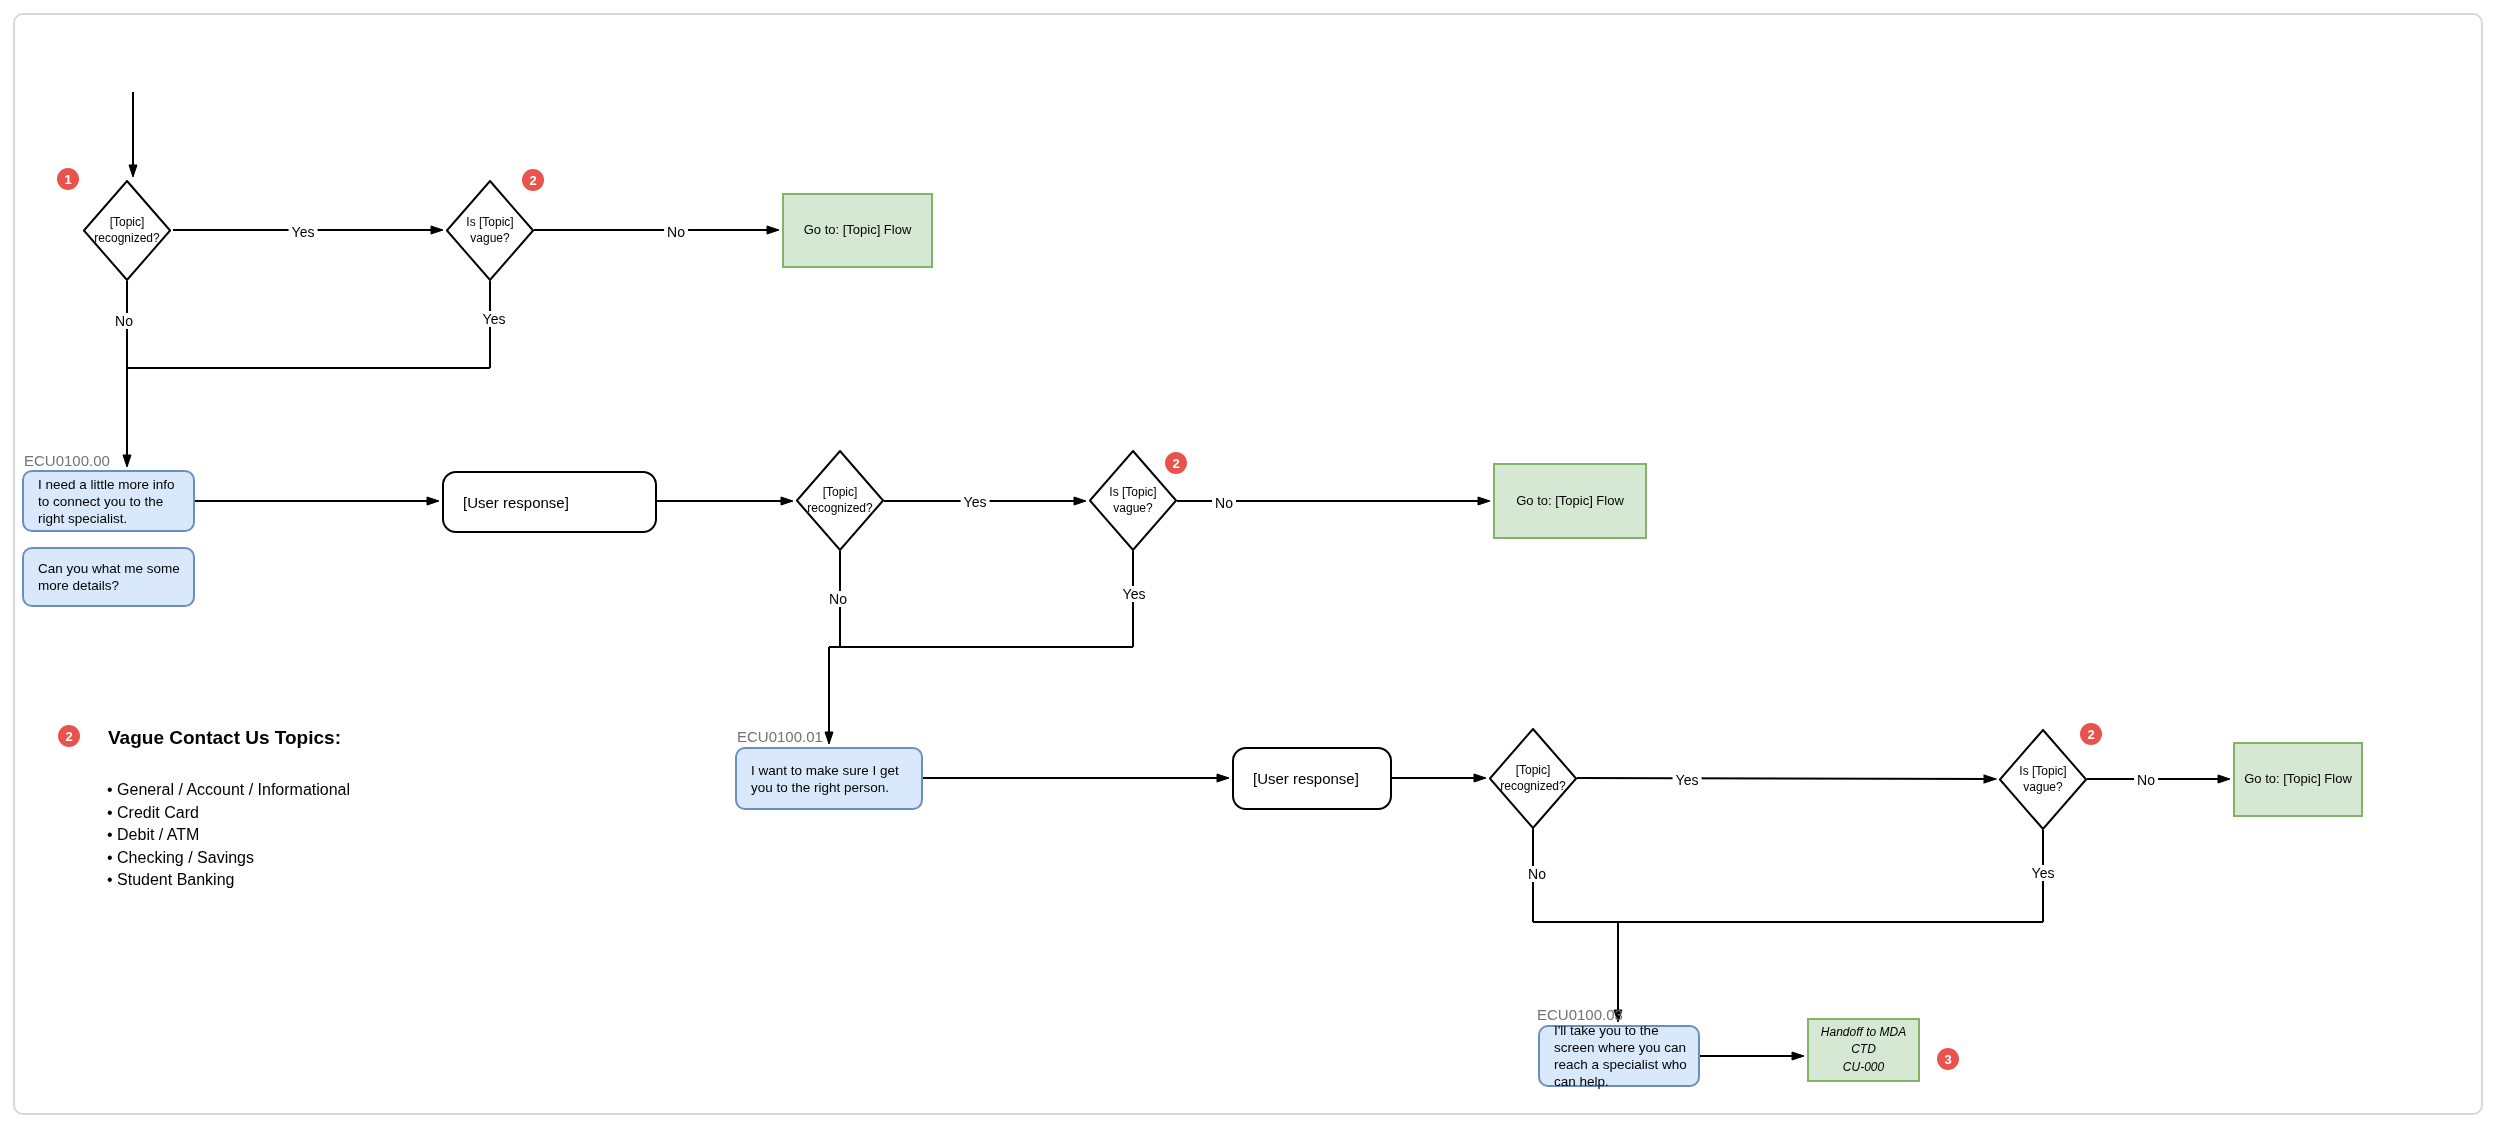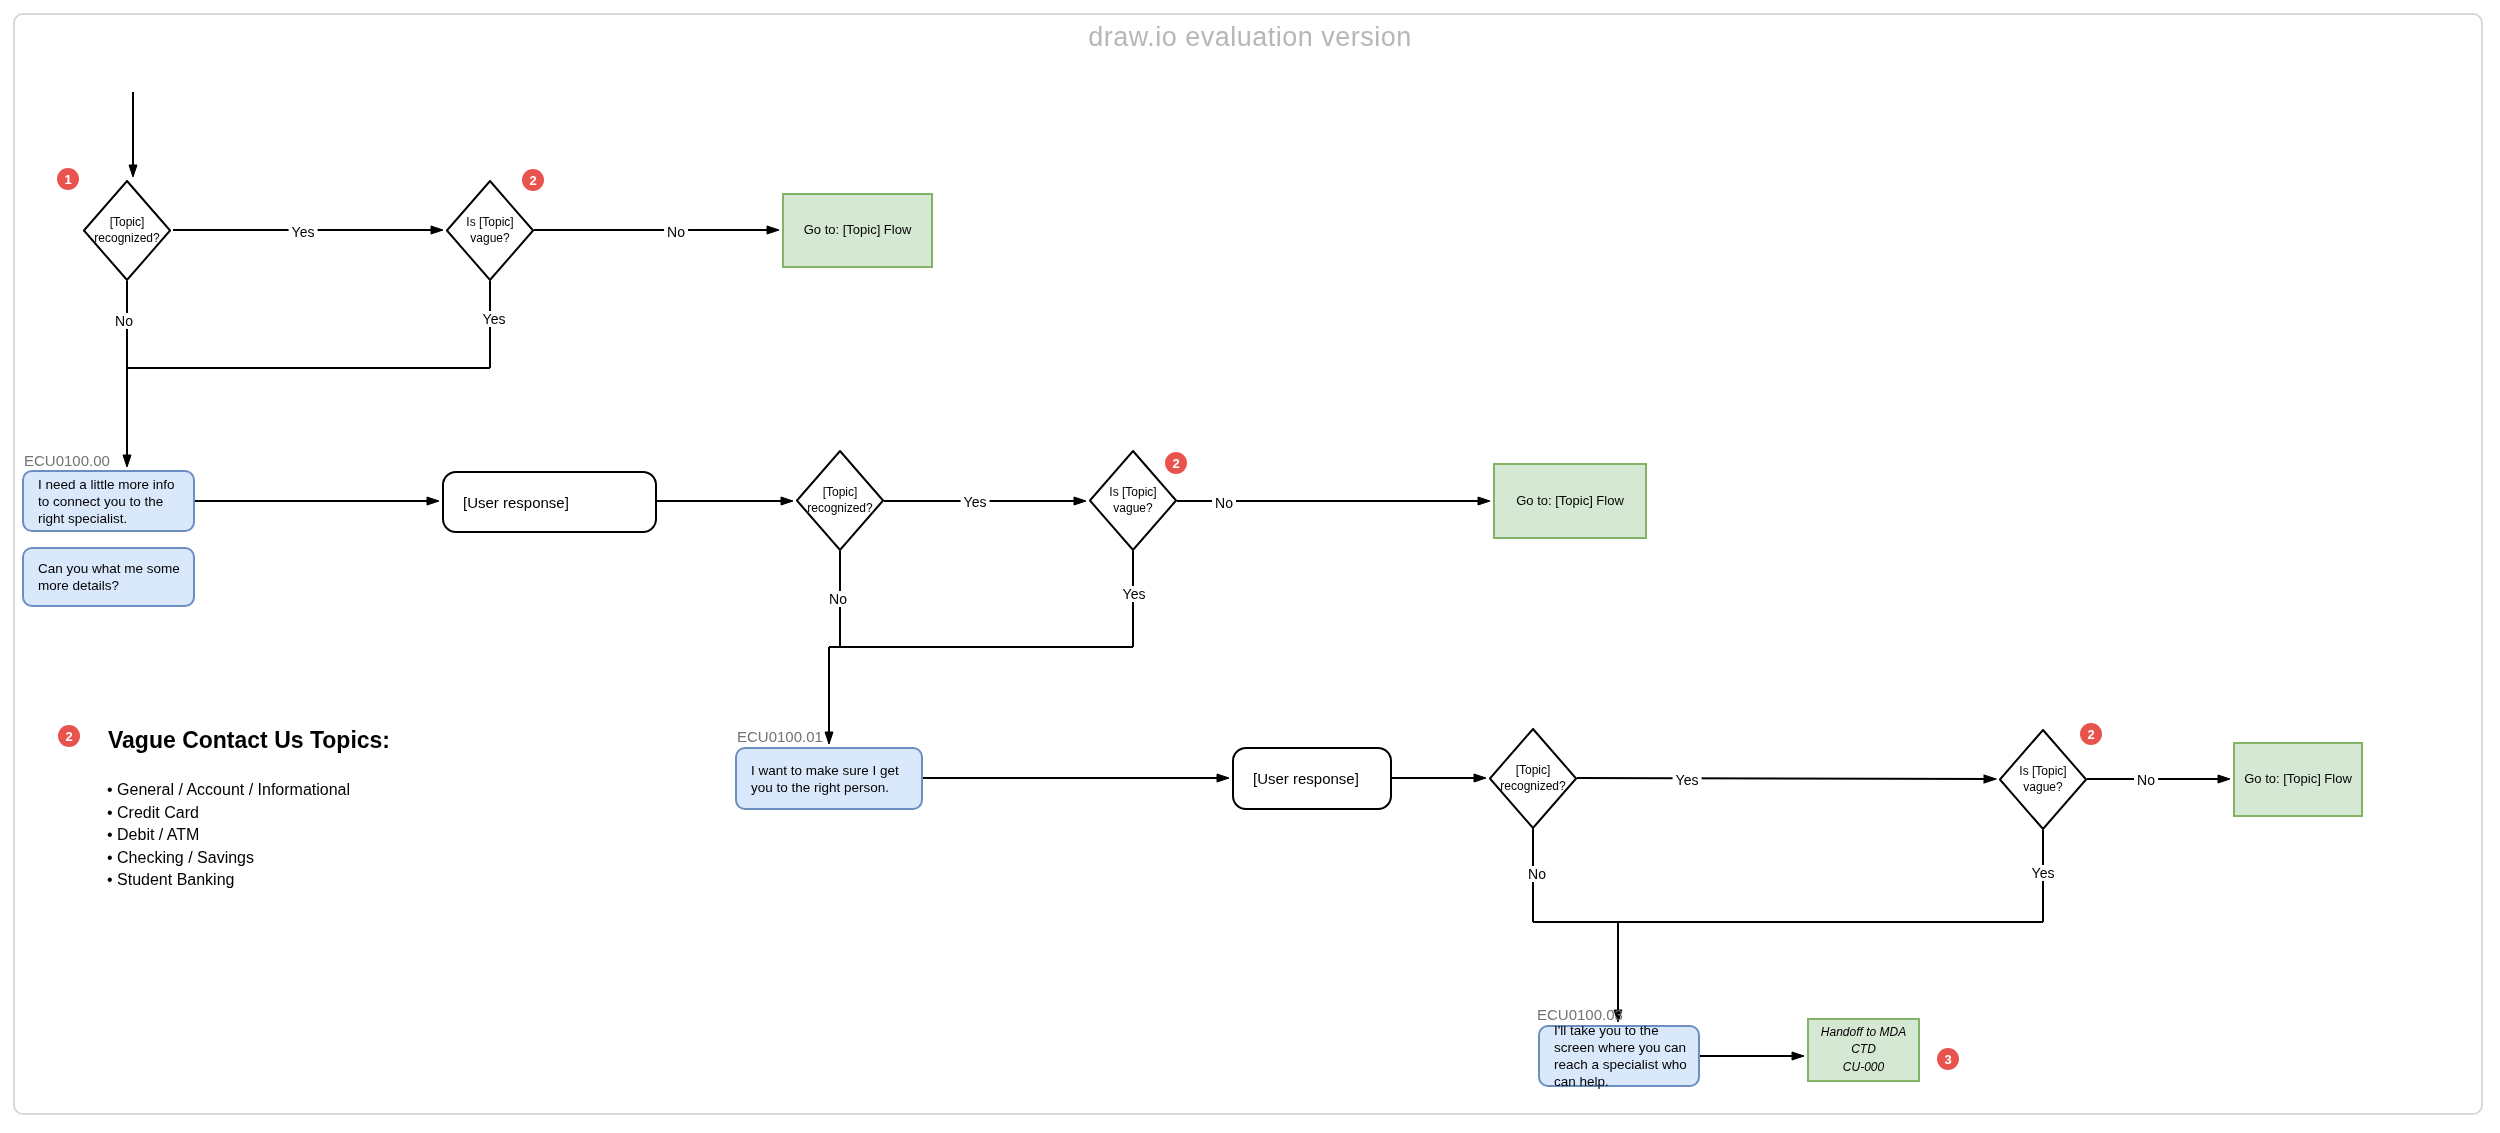--- a/index.html
+++ b/index.html
@@ -42,32 +42,31 @@
   }
   .badge{
     position:absolute;z-index:4;width:22px;height:22px;border-radius:50%;
     background:#e8534e;color:#fff;font-size:13px;font-weight:bold;
     display:flex;align-items:center;justify-content:center;
   }
   .edge-label{
     position:absolute;z-index:4;transform:translate(-50%,-50%);
     background:#fff;padding:0 3px;font-size:14px;white-space:nowrap;
   }
-  .notes-title{position:absolute;z-index:3;font-size:23px;font-weight:bold;white-space:nowrap;}
+  .notes-title{position:absolute;z-index:3;font-size:19px;font-weight:bold;white-space:nowrap;}
   .notes-list{position:absolute;z-index:3;font-size:16px;line-height:22.5px;}
   .notes-list div{white-space:nowrap;}
 </style>
 </head>
 <body>
 
 <div class="page">
 
   <div class="frame"></div>
 
-  <div class="watermark">draw.io evaluation version</div>
 
   <svg class="connectors" width="2500" height="1133" viewBox="0 0 2500 1133">
     <defs>
       <marker id="arrow" markerWidth="14" markerHeight="12" refX="12" refY="5" orient="auto" markerUnits="userSpaceOnUse">
         <path d="M1,1 L13,5 L1,9 Z" fill="#000" stroke="#000" stroke-width="1"></path>
       </marker>
     </defs>
     <g stroke="#000" stroke-width="2" fill="none">
 
       <path d="M133,92 L133,176" marker-end="url(#arrow)"></path>

